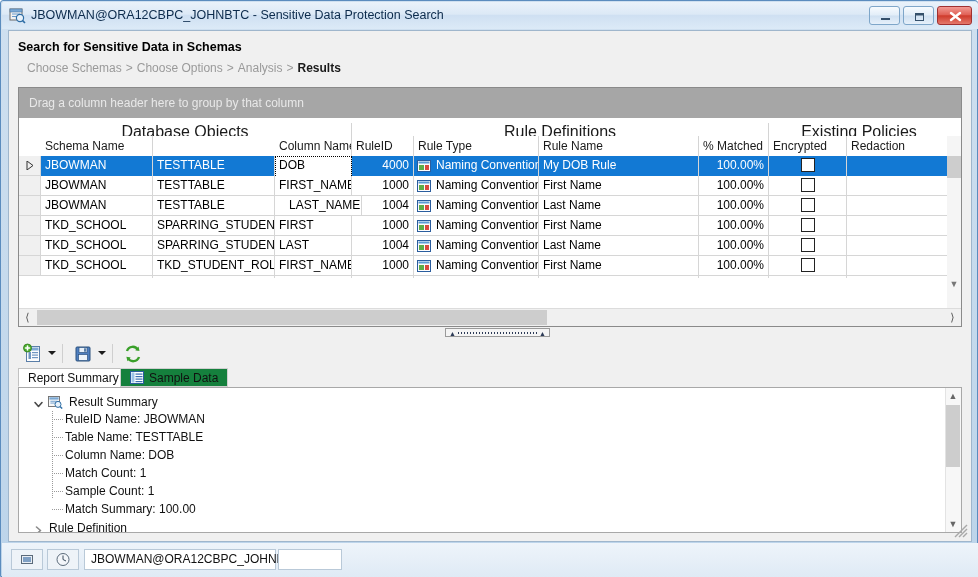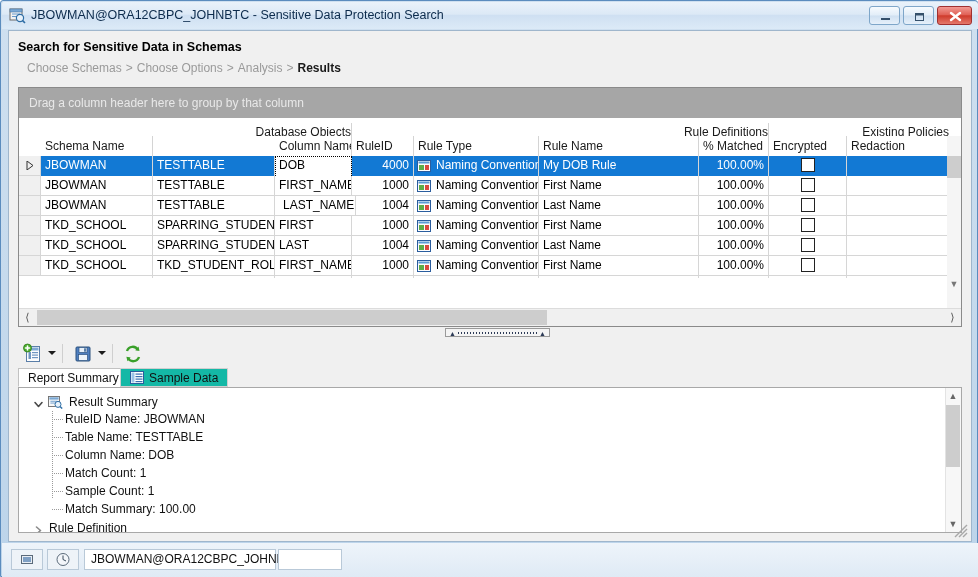--- a/index.html
+++ b/index.html
@@ -111,22 +111,22 @@
   
   #band-row {
     position: absolute; left: 0; top: 30px;
     width: 100%; height: 18px;
     background: #ffffff;
     border-bottom: 1px solid #dedede;
   }
   .band {
     position: absolute; top: 5px; height: 18px;
     line-height: 18px;
-    text-align: right;
-    font-size: 12px;
+    text-align: center;
+    font-size: 16px;
     color: #1a1a1a;
     border-right: 1px solid #d4d4d4;
     box-sizing: border-box;
   }
   .band.noborder { border-right: none; }
 
   
   #header-row {
     position: absolute; left: 0; top: 48px;
     width: 100%; height: 20px;
@@ -297,21 +297,21 @@
     box-sizing: border-box;
     white-space: nowrap;
     color: #111;
   }
   .tab.active {
     background: #ffffff;
     border: 1px solid #c2c2c2;
     border-bottom: 1px solid #ffffff;
   }
   .tab.inactive {
-    background: #14b8a6;
+    background: #15803d;
     border: 1px solid #d0d0d0;
   }
   .tab .tabicon { display: inline-block; width: 14px; height: 13px; vertical-align: -2px; margin-right: 5px;}
 
   
   #tree-panel {
     position: absolute; left: 9px; top: 356px;
     width: 944px; height: 146px;
     background: #ffffff;
     border: 1px solid #a8a8a8;
@@ -558,21 +558,21 @@
           <div class="cell center" style="left:750px;width:78px;">
             <span class="chk"></span>
           </div>
           <div class="cell" style="left:828px;width:102px;"></div>
         </div>
 
         <div class="row">
           <div class="rowind"></div>
           <div class="cell" style="left:22px;width:112px;">JBOWMAN</div>
           <div class="cell" style="left:134px;width:122px;">TESTTABLE</div>
-          <div class="cell" style="left:260px;width:77px;">LAST_NAME</div>
+          <div class="cell" style="left:266px;width:77px;">LAST_NAME</div>
           <div class="cell right" style="left:333px;width:62px;">1004</div>
           <div class="cell withicon" style="left:395px;width:125px;">
             <span class="cellicon">
               <svg width="14" height="14" viewBox="0 0 14 14">
                 <rect x="0.5" y="1.5" width="13" height="11" fill="#fdfdfd" stroke="#2a5d9e" stroke-width="1"></rect>
                 <rect x="1.5" y="2.5" width="11" height="2" fill="#5b9bd5"></rect>
                 <rect x="2" y="6" width="5" height="5" fill="#5fae4a"></rect>
                 <rect x="8" y="6" width="4" height="5" fill="#d94b3e"></rect>
               </svg>
             </span>

